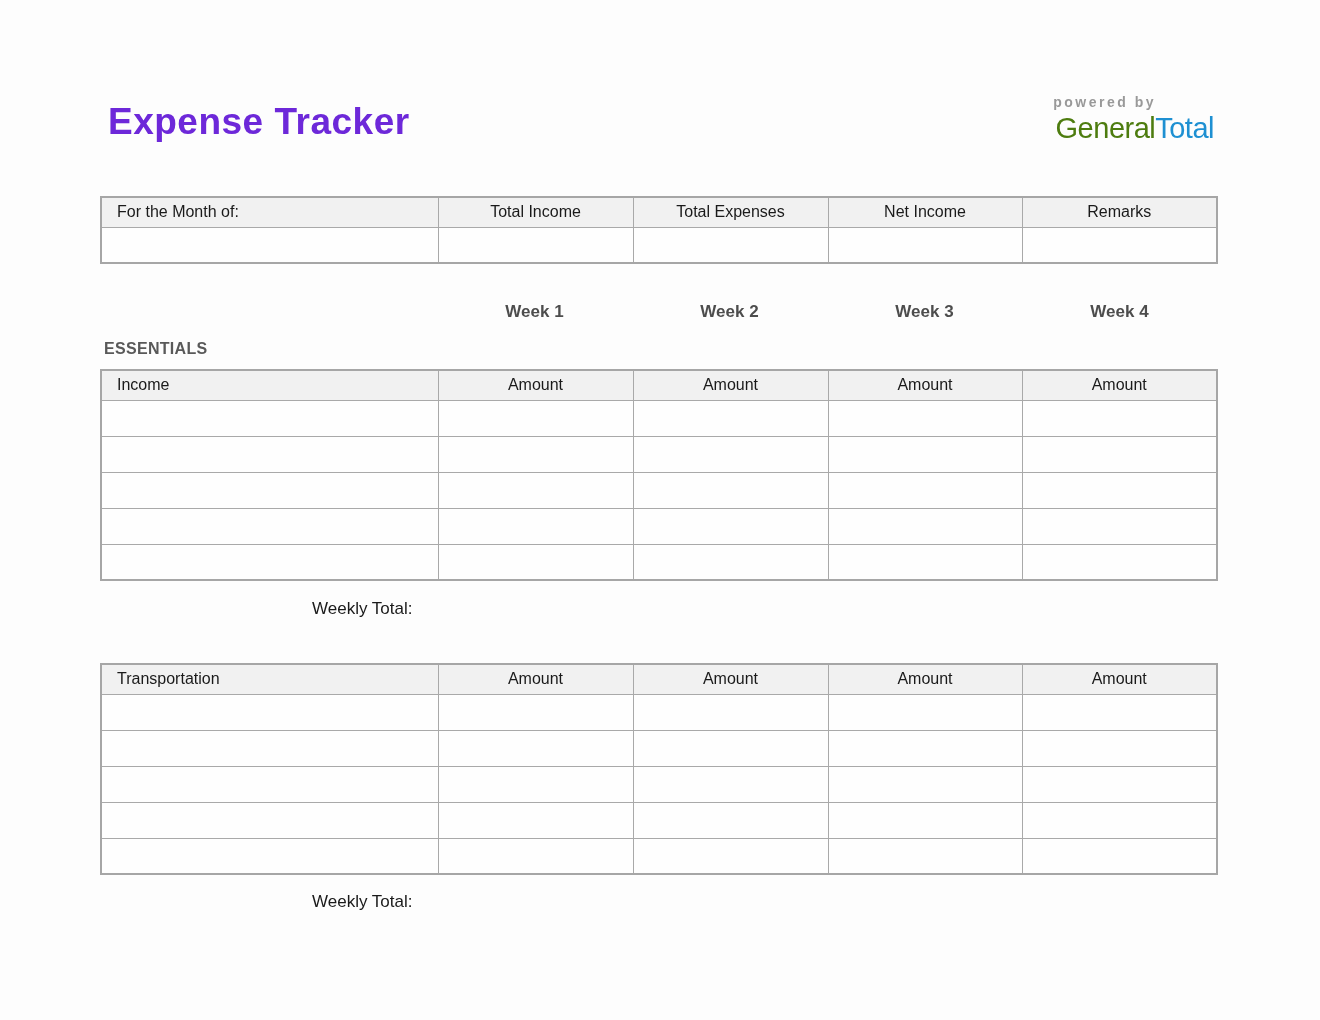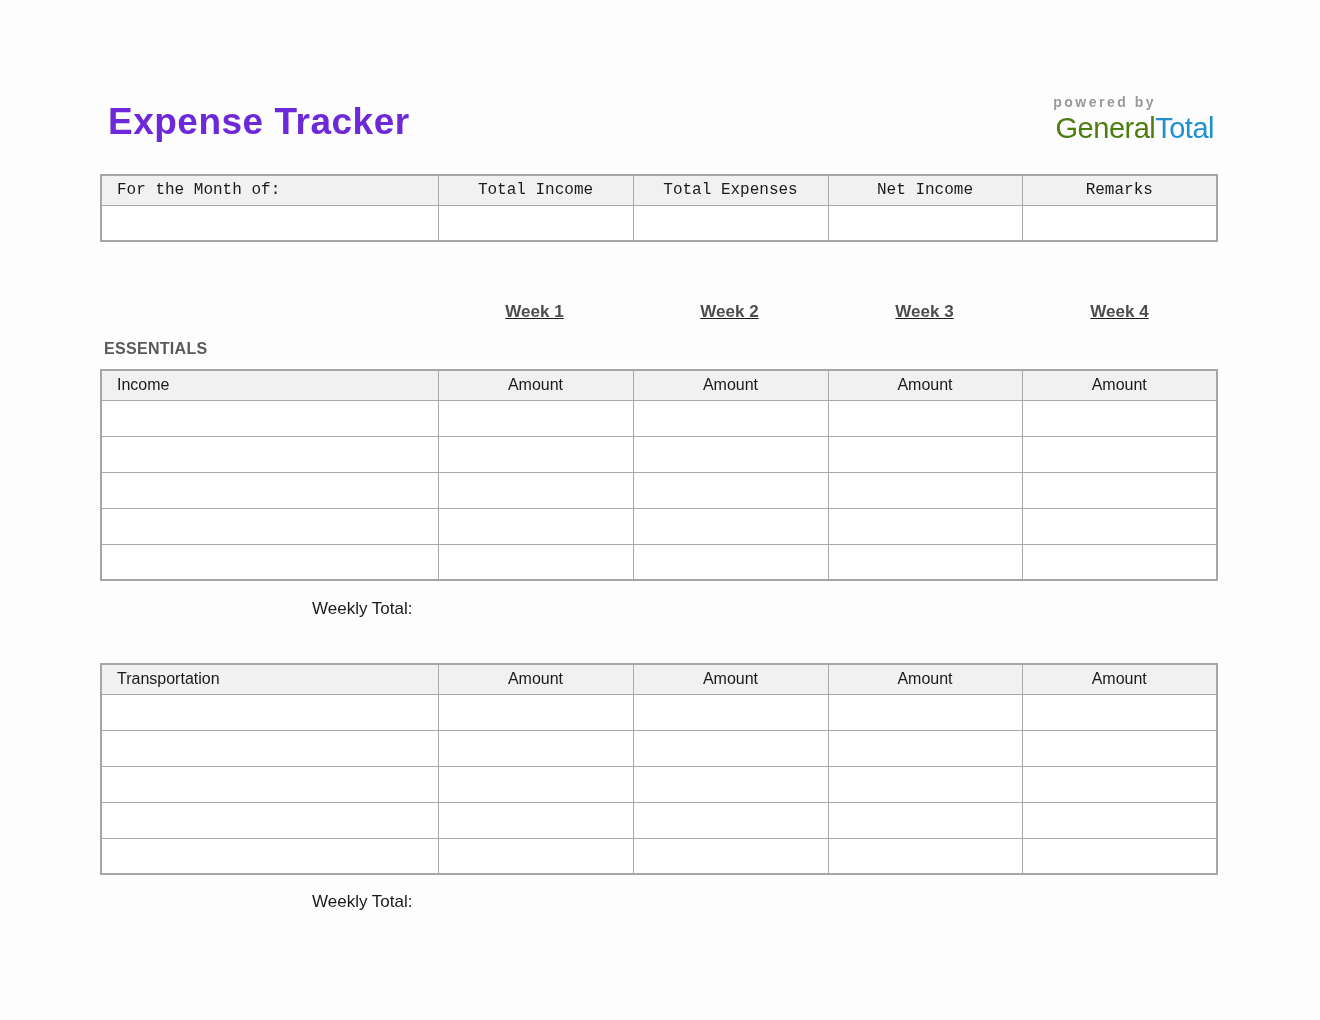--- a/index.html
+++ b/index.html
@@ -66,32 +66,31 @@
     background: #f1f1f1;
     height: 30px;
     text-align: center;
   }
   table.tbl th.label-col {
     text-align: left;
     padding-left: 15px;
   }
   table.tbl td { height: 36px; background: #fefefe; }
 
-  .tbl-summary   { top: 174px; font-family: Liberation Mono, monospace; }
+  .tbl-summary   { top: 196px; }
   .tbl-housing   { top: 369px; }
   .tbl-transport { top: 663px; }
 
   .week-row {
     position: absolute;
     left: 100px;
     top: 302px;
     width: 1116px;
     padding-left: 337px;
     display: flex;
-    text-decoration: underline;
   }
   .week-row .week-label {
     flex: 0 0 195px;
     text-align: center;
     font-weight: bold;
     font-size: 17px;
     color: #4d4d4d;
   }
 
   .section-label {

